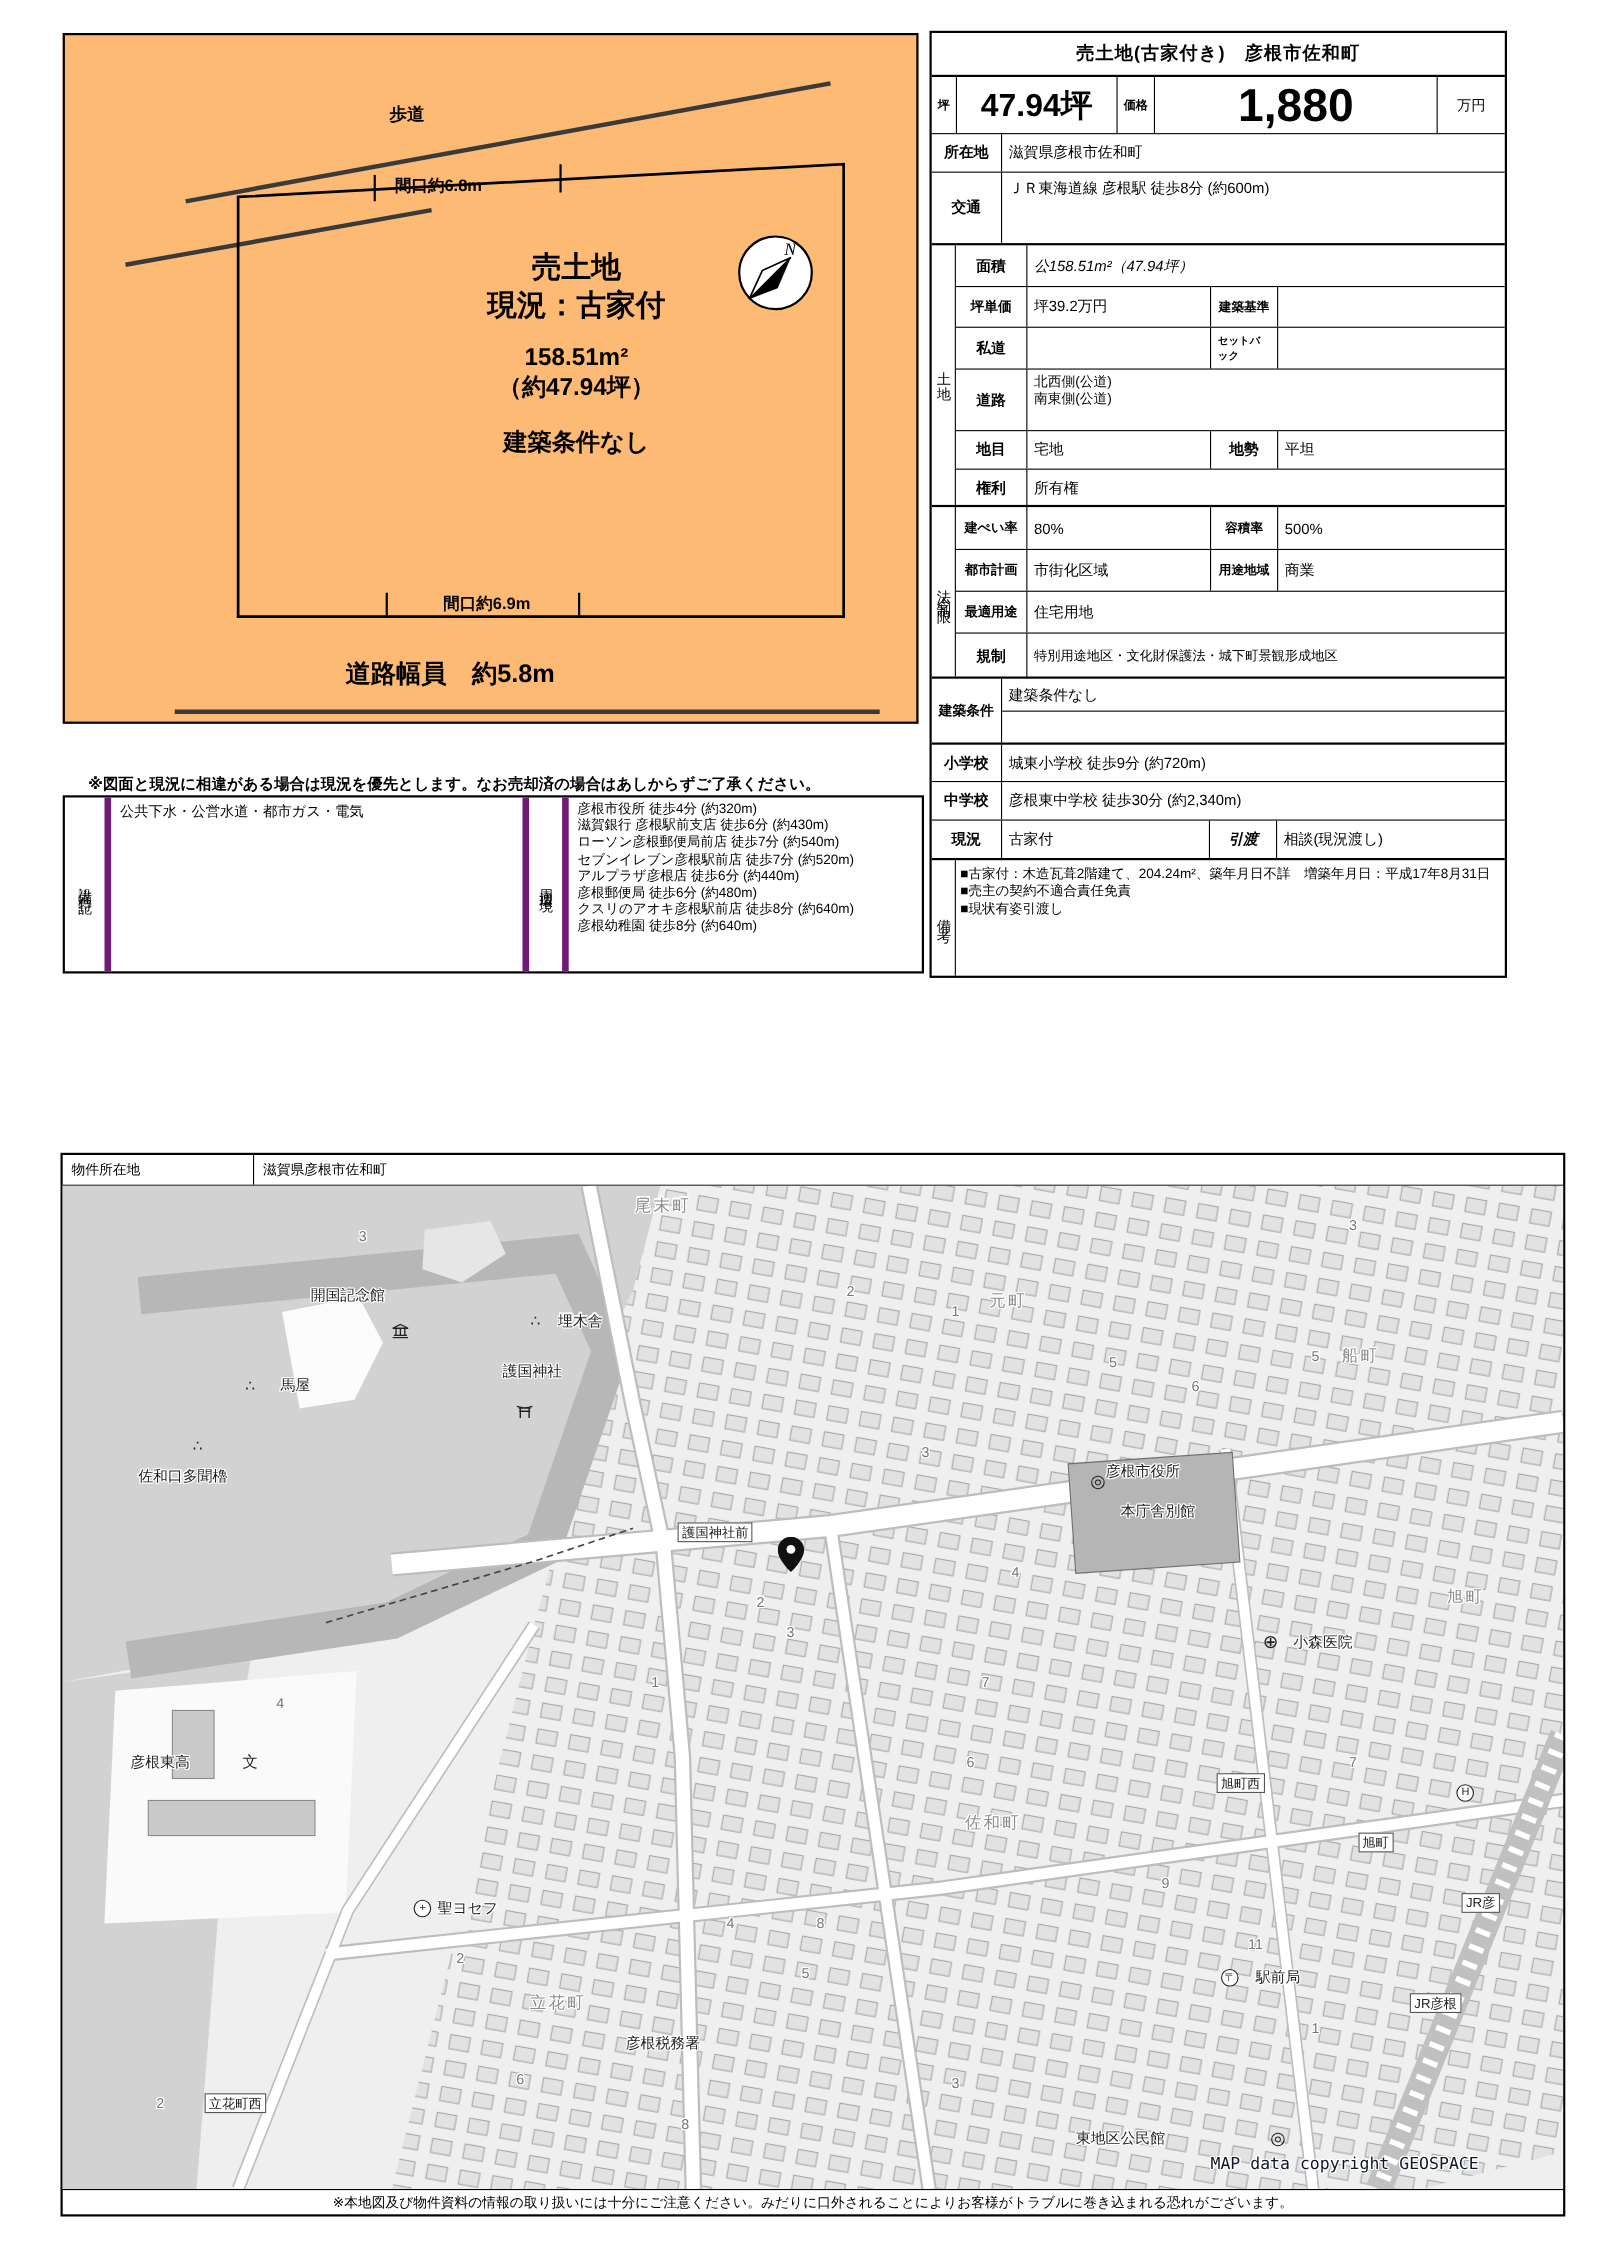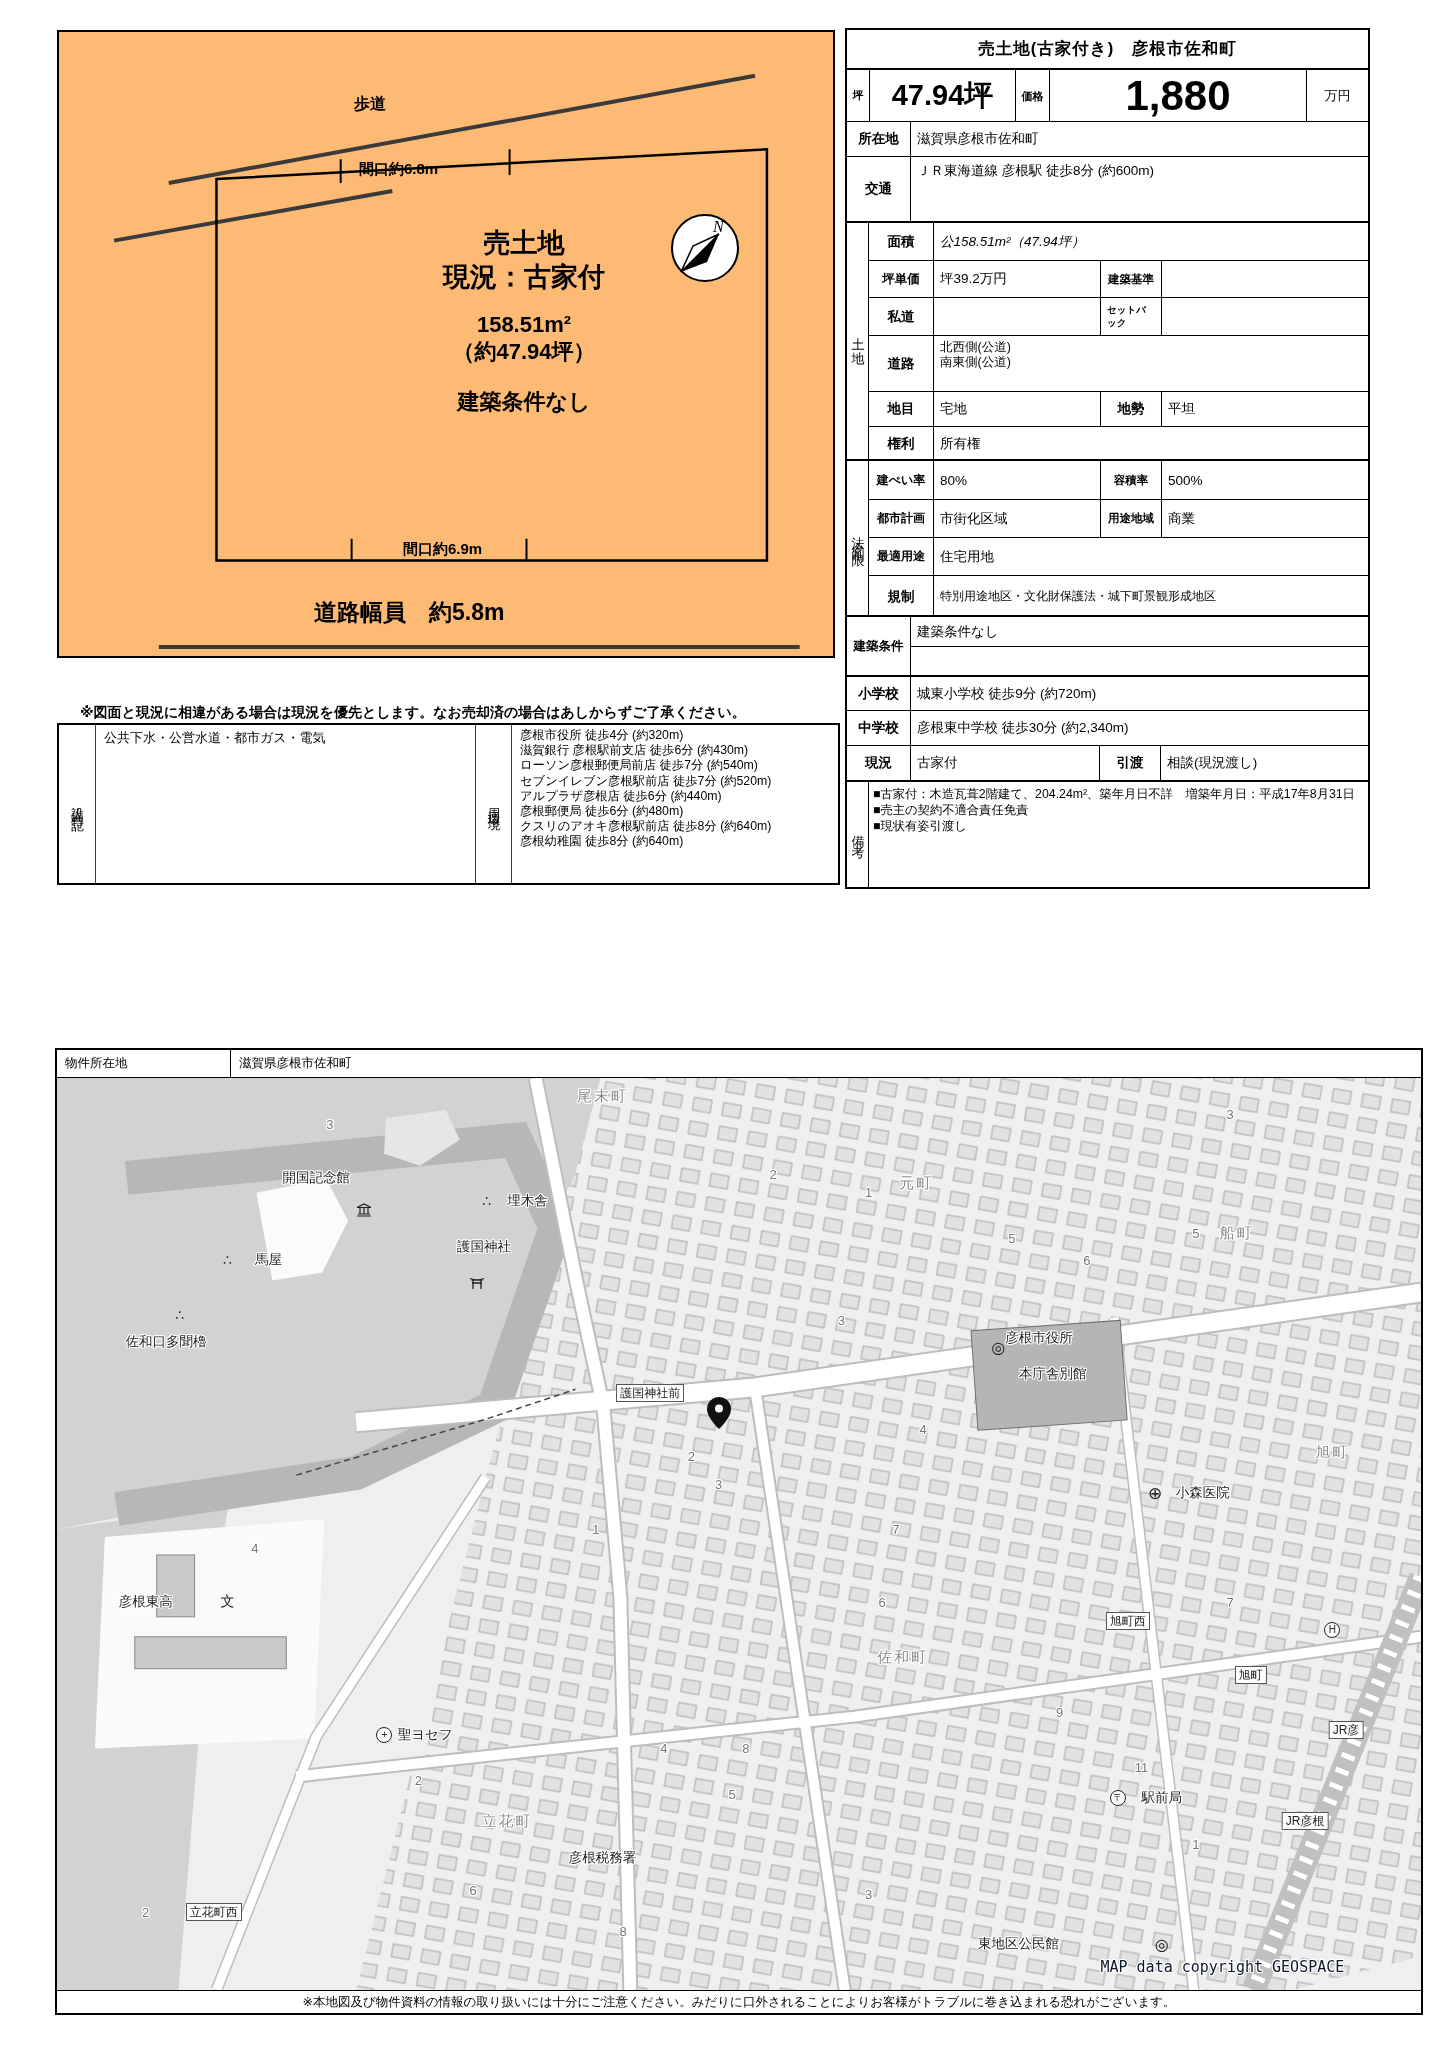--- a/index.html
+++ b/index.html
@@ -17,21 +17,21 @@
   .dlabel { position:absolute; font-weight:bold; white-space:nowrap; }
   .lot-text { position:absolute; left:160px; top:195px; width:610px; text-align:center; font-weight:bold; line-height:1.25; }
   .lot-title { font-size:27px; }
   .lot-area { font-size:22px; margin-top:16px; }
   .lot-cond { font-size:22px; margin-top:22px; }
   .compass { position:absolute; left:608px; top:178px; width:76px; height:76px; }
 
   
   .flyer-disclaimer { left:80px; top:704px; font-size:14px; font-weight:600; white-space:nowrap; }
   .facilities { left:57px; top:723px; width:783px; height:162px; border:2px solid #000; display:flex; }
-  .fcell { border-left:1px solid #701a75; }
+  .fcell { border-left:6px solid #701a75; }
   .fcell:first-child { border-left:0; }
   .vwrap { display:flex; align-items:center; justify-content:center; }
   .vtext { writing-mode:vertical-rl; text-orientation:upright; letter-spacing:3px; font-size:12.5px; }
   .fac-val { width:380px; padding:4px 8px; font-size:13px; }
   .env-list { flex:1; padding:3px 8px; font-size:12.3px; line-height:15.2px; }
 
   
   .ptable { left:845px; top:28px; width:525px; border:2px solid #000; background:#fff; font-size:13.5px; }
   .trow { display:flex; border-top:1px solid #000; }
   .trow:first-child { border-top:0; }
@@ -230,21 +230,21 @@
     <div class="tc lab" style="width:63px;">小学校</div>
     <div class="tc val">城東小学校 徒歩9分 (約720m)</div>
   </div>
   <div class="trow" style="height:35px;">
     <div class="tc lab" style="width:63px;">中学校</div>
     <div class="tc val">彦根東中学校 徒歩30分 (約2,340m)</div>
   </div>
   <div class="trow" style="height:35px;">
     <div class="tc lab" style="width:63px;">現況</div>
     <div class="tc" style="width:189px;">古家付</div>
-    <div class="tc lab" style="width:61px;">引渡</div>
+    <div class="tc lab" style="width:61px;font-style:italic;">引渡</div>
     <div class="tc" style="flex:1;">相談(現況渡し)</div>
   </div>
 
   <div class="trow bt2" style="height:107px;">
     <div class="gcell">
       <span class="vtext" style="letter-spacing:10px;font-size:13px;">備考</span>
     </div>
     <div style="flex:1;border-left:1px solid #000;padding:4px 4px;font-size:12.3px;line-height:16px;">
       <div>■古家付：木造瓦葺2階建て、204.24m²、築年月日不詳　増築年月日：平成17年8月31日</div>
       <div>■売主の契約不適合責任免責</div>

